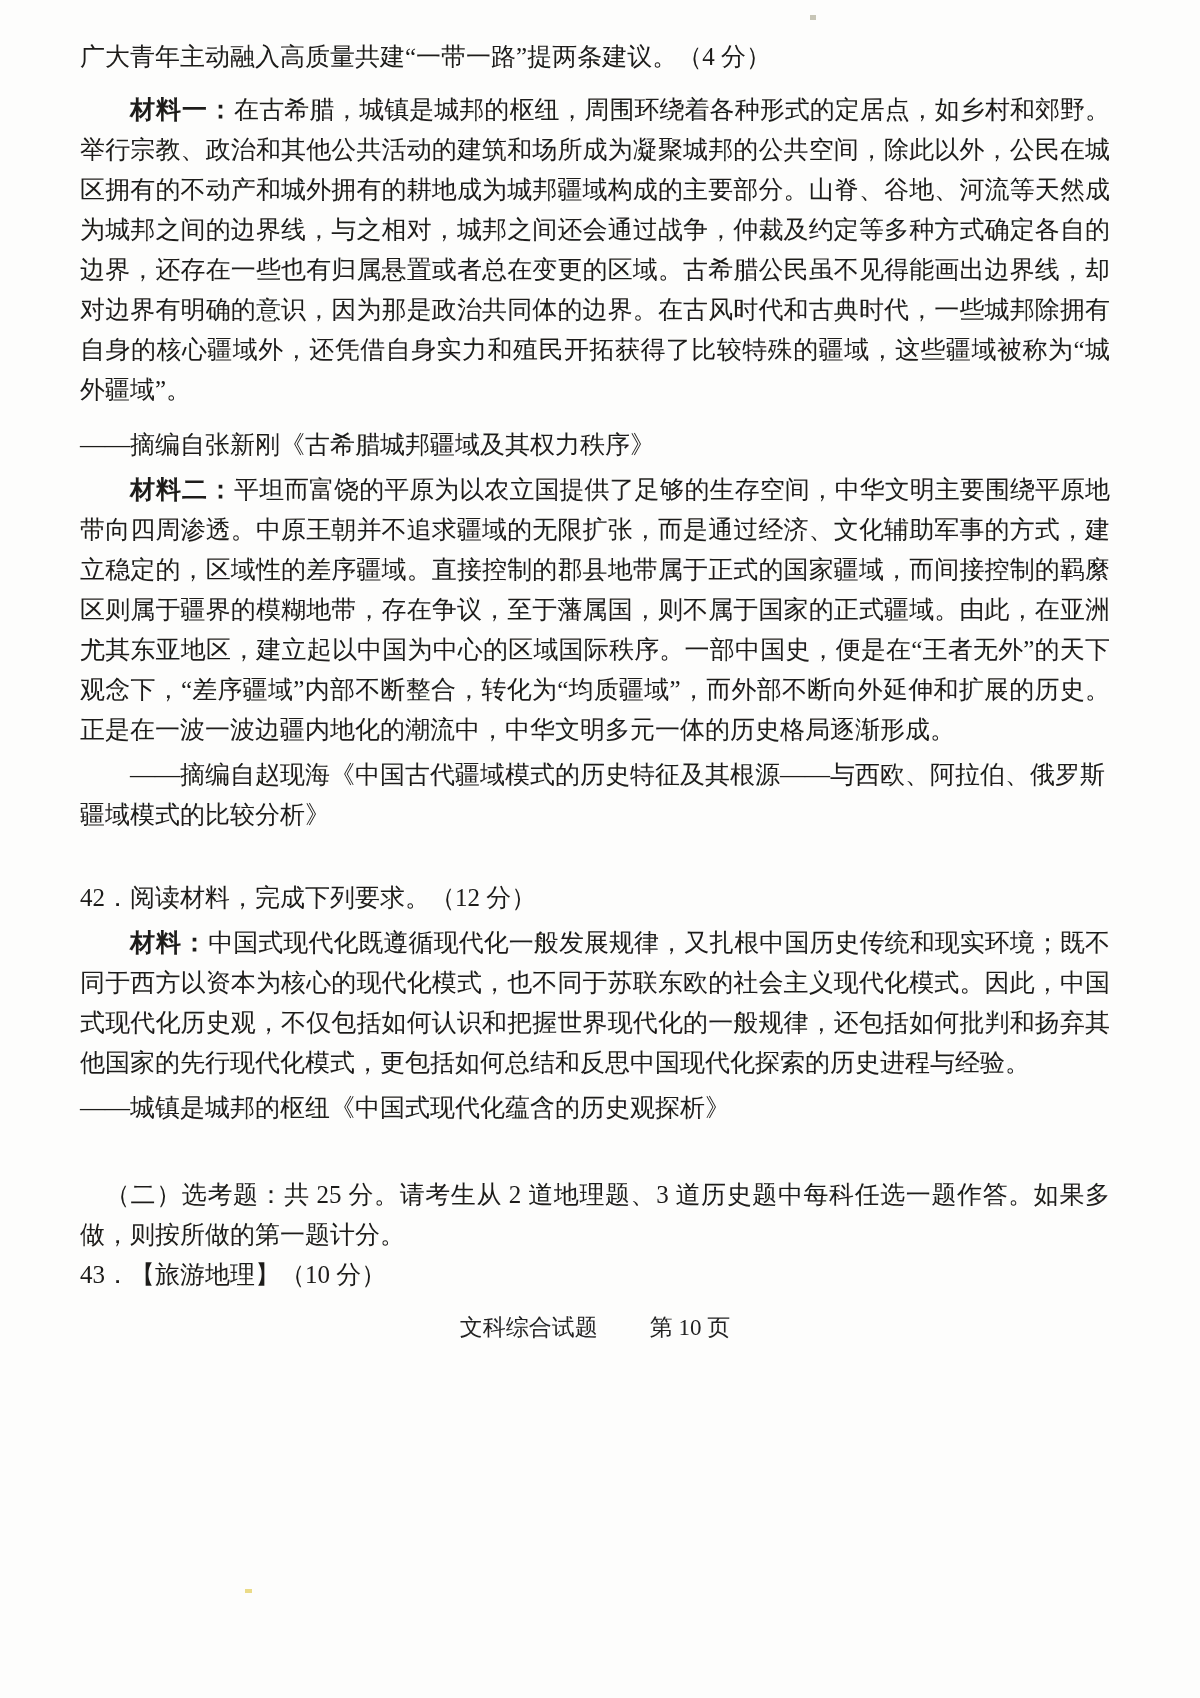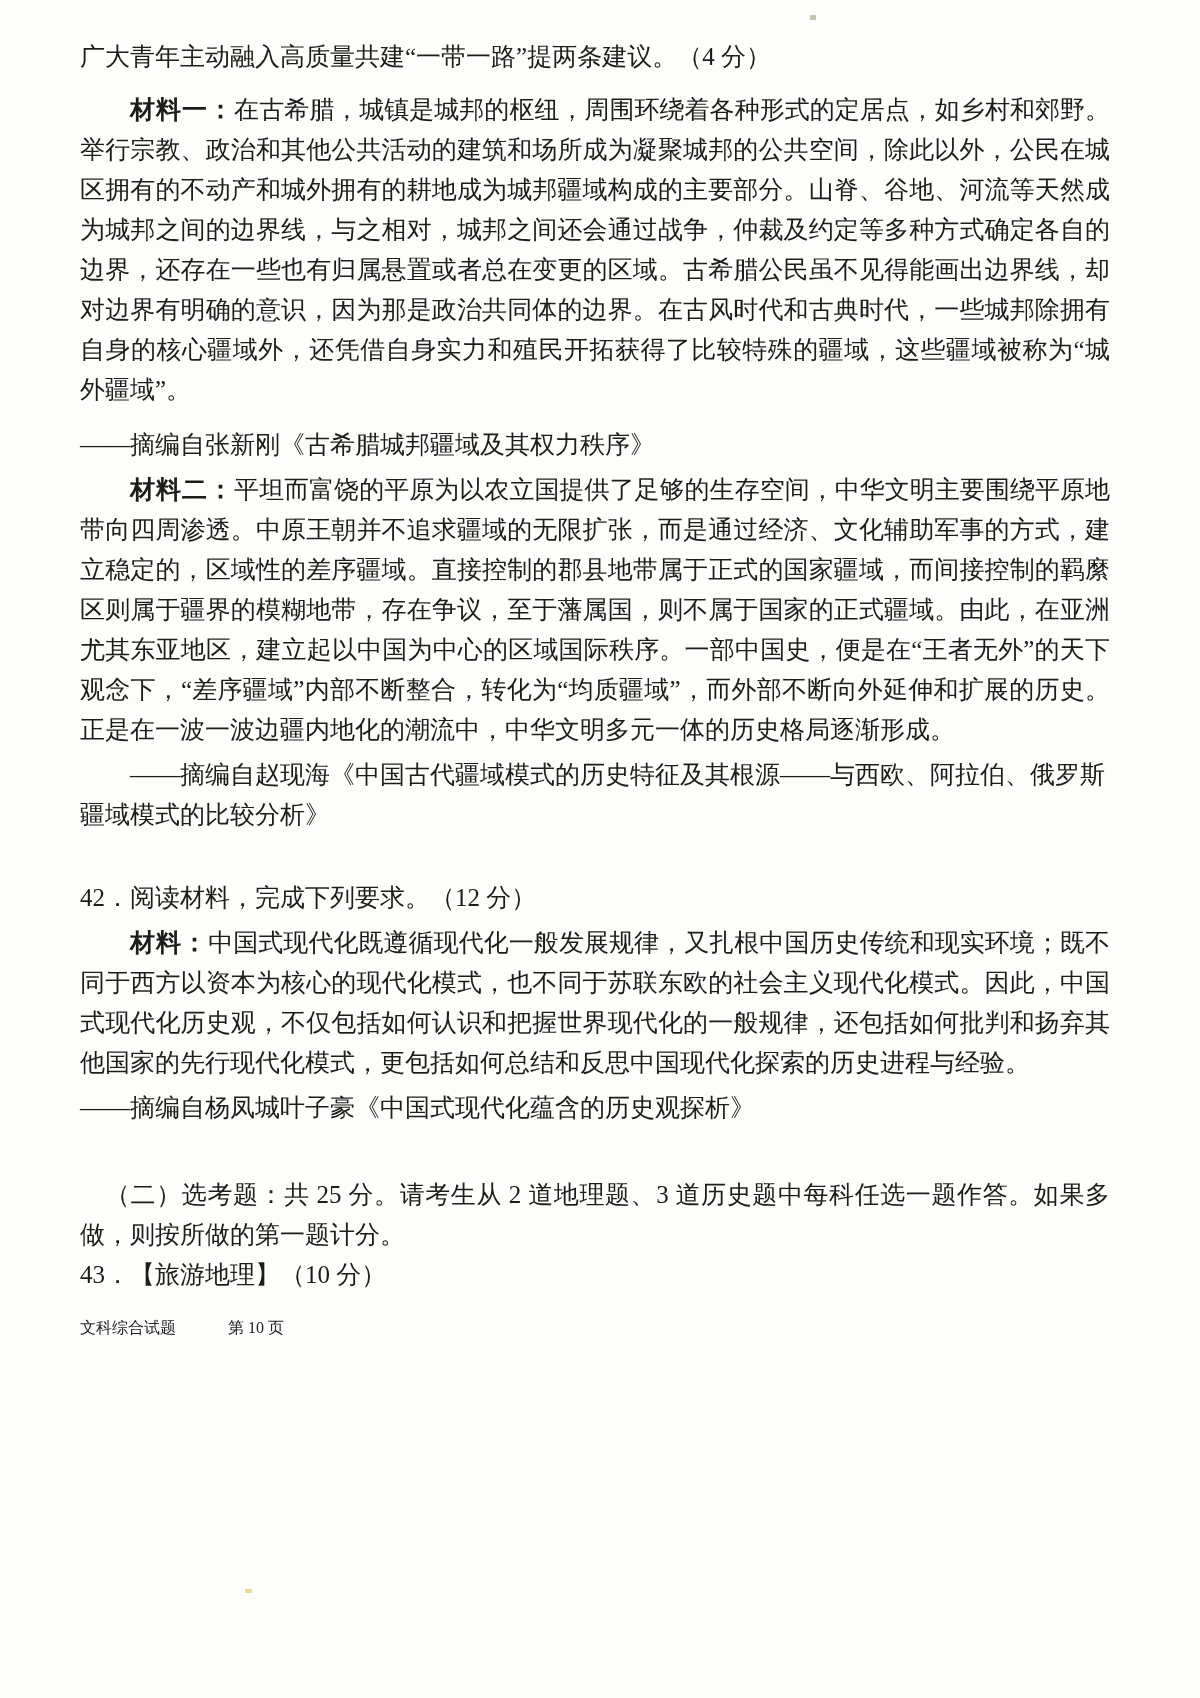--- a/index.html
+++ b/index.html
@@ -27,22 +27,22 @@
   .src-right { text-align:left; }
   .gap-35 { margin-top:35px !important; }
   .gap-15 { margin-top:15px !important; }
   .gap-12 { margin-top:12px !important; }
   .gap-5  { margin-top:5px  !important; }
   .gap-4  { margin-top:4px  !important; }
   .gap-43 { margin-top:43px !important; }
   .gap-47 { margin-top:47px !important; }
   .footer {
     margin-top:16px;
-    text-align:left;
-    font-size:16px;
+    text-align:center;
+    font-size:23px;
     line-height:34px;
     color:#222;
   }
   .footer .pageno { margin-left:52px; }
   .artifact-top {
     position:absolute; left:810px; top:15px;
     width:6px; height:5px; background:#b9b6a4; opacity:.8;
   }
   .artifact-bottom {
     position:absolute; left:245px; top:1589px;
@@ -69,21 +69,21 @@
   <div class="gap-5">
     <p class="indent2">——摘编自赵现海《中国古代疆域模式的历史特征及其根源——与西欧、阿拉伯、俄罗斯</p>
     <p class="src-right">疆域模式的比较分析》</p>
   </div>
 
 
   <p class="gap-43">42．阅读材料，完成下列要求。（12 分）</p>
 
   <p class="indent2 gap-4"><span class="mat-label">材料：</span><span>中国式现代化既遵循现代化一般发展规律，又扎根中国历史传统和现实环境；既不同于西方以资本为核心的现代化模式，也不同于苏联东欧的社会主义现代化模式。因此，中国式现代化历史观，不仅包括如何认识和把握世界现代化的一般规律，还包括如何批判和扬弃其他国家的先行现代化模式，更包括如何总结和反思中国现代化探索的历史进程与经验。</span></p>
 
-  <p class="src-right gap-5">——摘编自杨凤城叶子豪《中国式现代化蕴含的历史观探析》</p>
+  <p class="src-right gap-5">——城镇是城邦的枢纽《中国式现代化蕴含的历史观探析》</p>
 
 
   <p class="indent1 gap-47">（二）选考题：共 25 分。请考生从 2 道地理题、3 道历史题中每科任选一题作答。如果多做，则按所做的第一题计分。</p>
 
   <p>43．【旅游地理】（10 分）</p>
 
   <div class="footer">
     <span>文科综合试题</span><span class="pageno">第 10 页</span>
   </div>
 

